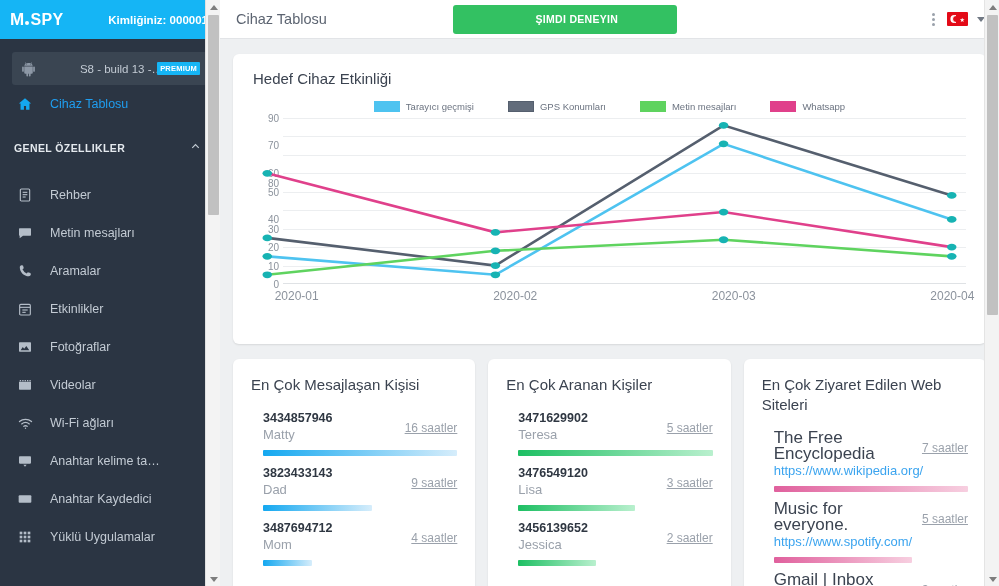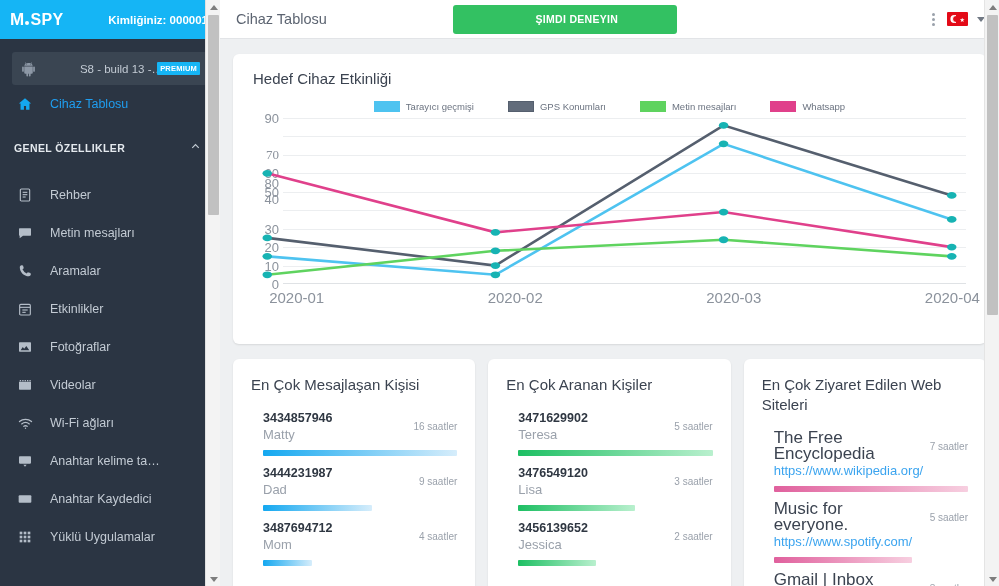--- a/index.html
+++ b/index.html
@@ -136,41 +136,41 @@
     display: flex; justify-content: center; gap: 34px;
     margin-top: 14px; align-items: center;
   }
   .legend-item { display: flex; align-items: center; gap: 6px; }
   .legend-swatch { width: 26px; height: 11px; border: 1.5px solid; }
   .legend-text { font-size: 9.5px; color: #6b7380; white-space: nowrap; }
 
   .plot { position: relative; height: 192px; margin-top: 6px; }
   .y-labels { position: absolute; left: 0; top: 0; width: 26px; height: 166px; }
   .y-lab {
-    position: absolute; right: 0; font-size: 13px; color: #8b929c;
+    position: absolute; right: 0; font-size: 10px; color: #8b929c;
     transform: translateY(-50%); text-align: right;
   }
   .grid-area { position: absolute; left: 30px; right: 0; top: 0; height: 166px; }
   .gridline { position: absolute; left: 0; right: 0; height: 1px; background: #eceef0; }
   .axis-x { position: absolute; left: 0; right: 0; bottom: 0; height: 1px; background: #dfe2e5; }
   .svg-lines { position: absolute; left: 0; top: 0; width: 100%; height: 166px; }
   .x-labels { position: absolute; left: 30px; right: 0; top: 171px; height: 14px; }
-  .x-lab { position: absolute; font-size: 15px; color: #8b929c; transform: translateX(-50%); white-space: nowrap; }
+  .x-lab { position: absolute; font-size: 12px; color: #8b929c; transform: translateX(-50%); white-space: nowrap; }
 
   .bottom-row { display: flex; gap: 13px; margin-top: 15px; height: 235px; }
   .list-card { flex: 1; padding: 16px 18px 0 18px; overflow: hidden; }
   .list-card .card-title { margin-bottom: 6px; line-height: 20px; }
   .entry { padding: 9px 0 0 12px; }
   .entry-row { display: flex; align-items: flex-start; }
   .entry-main { flex: 1; min-width: 0; }
   .entry-primary { font-size: 12.5px; color: #2f3742; font-weight: bold; line-height: 16px; }
   .entry-primary.site { font-weight: normal; color: #3b4350; font-size: 17px; }
   .entry-secondary { font-size: 13px; color: #9aa1ab; line-height: 16px; margin-top: 1px; }
   .entry-secondary.link { color: #3ba4ef; }
-  .entry-hours { font-size: 10px; color: #9aa1ab; white-space: nowrap; padding-top: 11px; margin-left: 8px; }
+  .entry-hours { font-size: 12px; color: #9aa1ab; white-space: nowrap; padding-top: 11px; margin-left: 8px; text-decoration: underline; }
   .bar-track { height: 6px; margin-top: 7px; border-radius: 1px; }
   .bar-fill { height: 6px; border-radius: 1px; }
 
   
   .main-scroll {
     position: absolute; right: 0; top: 0; width: 15px; height: 586px;
     background: #f3f3f3; border-left: 1px solid #e4e4e4;
   }
   .main-thumb {
     position: absolute; left: 2px; top: 15px; width: 11px; height: 300px;
@@ -383,24 +383,24 @@
               <span class="legend-swatch" style="background: rgb(224, 64, 139); border-color: rgb(224, 64, 139);"></span>
               <span class="legend-text">Whatsapp</span>
             </div>
           </div>
         <div class="plot">
           <div class="y-labels" id="ylabels">
               <div class="y-lab" style="top: 166px;">0</div>
               <div class="y-lab" style="top: 147.556px;">10</div>
               <div class="y-lab" style="top: 129.111px;">20</div>
               <div class="y-lab" style="top: 110.667px;">30</div>
-              <div class="y-lab" style="top: 81px;">40</div>
+              <div class="y-lab" style="top: 101px;">40</div>
               <div class="y-lab" style="top: 73.7778px;">50</div>
               <div class="y-lab" style="top: 55.3333px;">60</div>
-              <div class="y-lab" style="top: 37px; font-family: Liberation Serif, serif;">70</div>
+              <div class="y-lab" style="top: 27px;">70</div>
               <div class="y-lab" style="top: 31px; margin-top: 34px;">80</div>
               <div class="y-lab" style="top: 0px;">90</div>
             </div>
           <div class="grid-area" id="gridarea">
             <div class="axis-x"></div>
           <div class="gridline" style="top: 147.556px;"></div>
               <div class="gridline" style="top: 129.111px;"></div>
               <div class="gridline" style="top: 110.667px;"></div>
               <div class="gridline" style="top: 92.2222px;"></div>
               <div class="gridline" style="top: 73.7778px;"></div>
@@ -451,21 +451,21 @@
                 </div>
                 <div class="entry-hours">16 saatler</div>
               </div>
               <div class="bar-track">
                 <div class="bar-fill" style="width: 100%; background: linear-gradient(90deg, rgb(20, 168, 240), rgb(214, 237, 251));"></div>
               </div>
             </div>
             <div class="entry">
               <div class="entry-row">
                 <div class="entry-main">
-                  <div class="entry-primary">3444231987</div>
+                  <div class="entry-primary">3823433143</div>
                   <div class="entry-secondary">Dad</div>
                 </div>
                 <div class="entry-hours">9 saatler</div>
               </div>
               <div class="bar-track">
                 <div class="bar-fill" style="width: 56%; background: linear-gradient(90deg, rgb(20, 168, 240), rgb(214, 237, 251));"></div>
               </div>
             </div>
             <div class="entry">
               <div class="entry-row">

